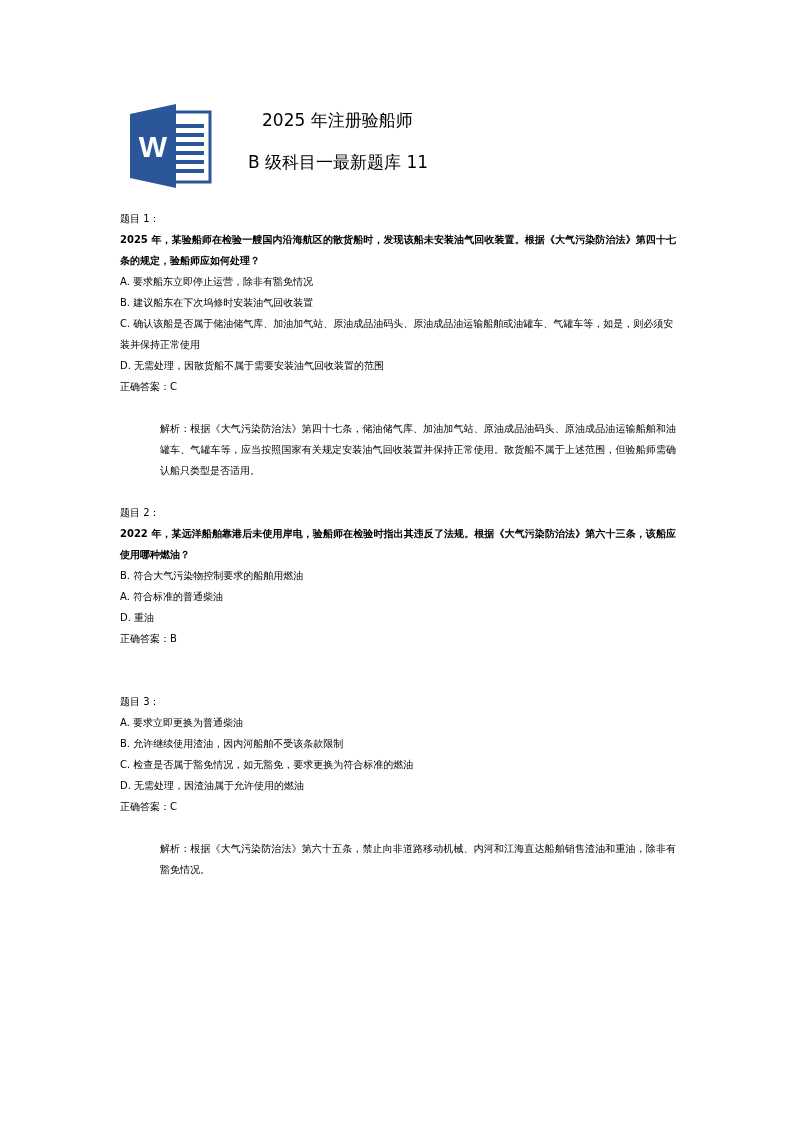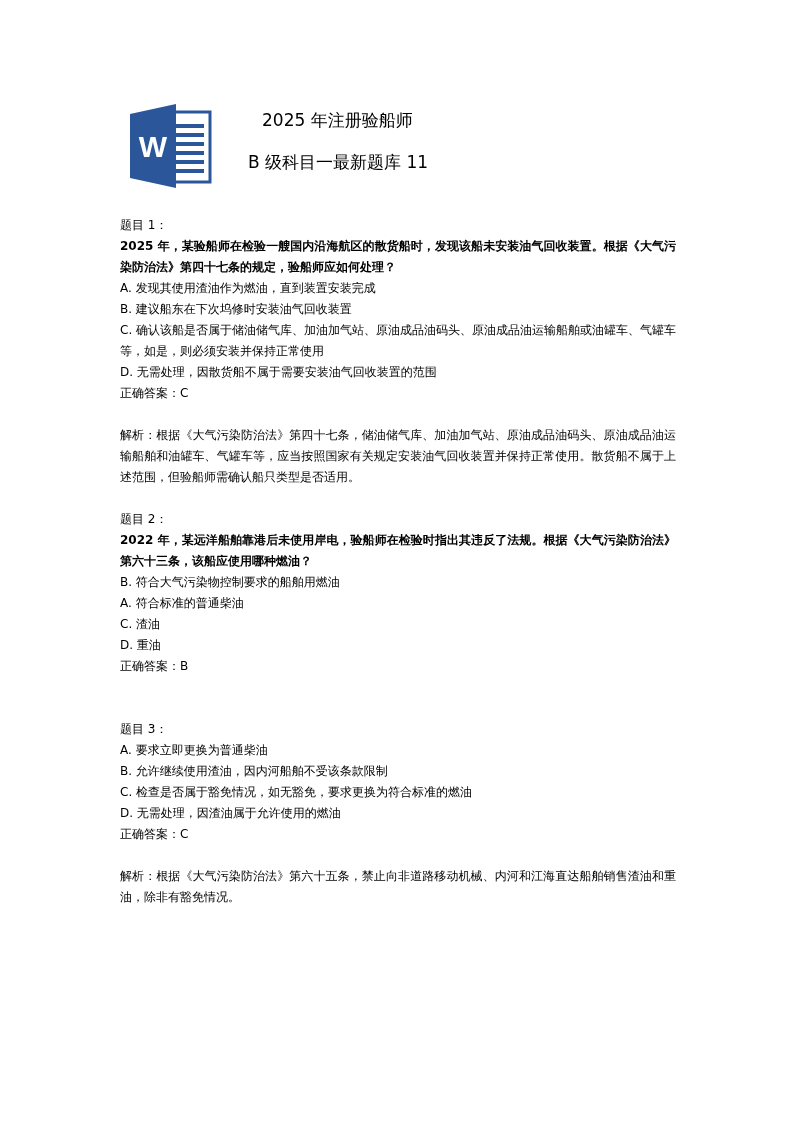--- a/index.html
+++ b/index.html
@@ -2,29 +2,29 @@
 <html><head>
 <meta charset="utf-8">
 <style>
   html, body { margin: 0; padding: 0; background: #ffffff; }
   body { width: 793px; height: 1122px; position: relative; overflow: hidden;
          font-family: "DejaVu Sans", "Liberation Sans", sans-serif; color: #000; }
   .header { position: absolute; left: 130px; top: 104px; width: 560px; height: 90px; }
   .word-icon { position: absolute; left: 0; top: 0; width: 82px; height: 84px; }
   .title1 { position: absolute; left: 132px; top: 4px; font-size: 17px; line-height: 24px; white-space: nowrap; }
   .title2 { position: absolute; left: 118px; top: 46px; font-size: 17px; line-height: 24px; white-space: nowrap; }
-  .content { position: absolute; left: 120px; top: 215px; width: 556px; font-size: 12px; line-height: 21px; }
+  .content { position: absolute; left: 120px; top: 208px; width: 556px; font-size: 10px; line-height: 21px; }
   .q-block { margin: 0; }
   .line { display: block; min-height: 21px; }
   .q-label { }
   .stem { font-weight: bold; text-align: justify; }
   .opt { }
   .answer { }
   .blank { height: 21px; }
-  .explain { text-align: justify; }
+  .explain { text-align: justify; margin-left: 40px; }
 </style>
 </head>
 <body>
 
 <div class="header">
   <svg class="word-icon" viewBox="0 0 82 84" xmlns="http://www.w3.org/2000/svg">
     <rect x="30" y="8" width="50" height="70" fill="#ffffff" stroke="#2b579a" stroke-width="3"></rect>
     <rect x="44" y="20" width="30" height="4" fill="#2b579a"></rect>
     <rect x="44" y="29" width="30" height="4" fill="#2b579a"></rect>
     <rect x="44" y="38" width="30" height="4" fill="#2b579a"></rect>
@@ -36,36 +36,35 @@
   </svg>
   <div class="title1">2025 年注册验船师</div>
   <div class="title2">B 级科目一最新题库 11</div>
 </div>
 
 <div class="content">
 
   <div class="q-block">
     <span class="line q-label">题目 1：</span>
     <span class="line stem">2025 年，某验船师在检验一艘国内沿海航区的散货船时，发现该船未安装油气回收装置。根据《大气污染防治法》第四十七条的规定，验船师应如何处理？</span>
-    <span class="line opt">A. 发现其使用渣油作为燃油，直到装置安装完成</span>
+    <span class="line opt">A. 要求船东立即停止运营，除非有豁免情况</span>
     <span class="line opt">B. 建议船东在下次坞修时安装油气回收装置</span>
     <span class="line opt">C. 确认该船是否属于储油储气库、加油加气站、原油成品油码头、原油成品油运输船舶或油罐车、气罐车等，如是，则必须安装并保持正常使用</span>
     <span class="line opt">D. 无需处理，因散货船不属于需要安装油气回收装置的范围</span>
     <span class="line answer">正确答案：C</span>
     <span class="line blank"></span>
     <span class="line explain">解析：根据《大气污染防治法》第四十七条，储油储气库、加油加气站、原油成品油码头、原油成品油运输船舶和油罐车、气罐车等，应当按照国家有关规定安装油气回收装置并保持正常使用。散货船不属于上述范围，但验船师需确认船只类型是否适用。</span>
     <span class="line blank"></span>
   </div>
 
   <div class="q-block">
     <span class="line q-label">题目 2：</span>
     <span class="line stem">2022 年，某远洋船舶靠港后未使用岸电，验船师在检验时指出其违反了法规。根据《大气污染防治法》第六十三条，该船应使用哪种燃油？</span>
     <span class="line opt">B. 符合大气污染物控制要求的船舶用燃油</span>
     <span class="line opt">A. 符合标准的普通柴油</span>
-    <span class="line opt">C. 渣油</span>
     <span class="line opt">D. 重油</span>
     <span class="line answer">正确答案：B</span>
     <span class="line blank"></span>
     <span class="line blank"></span>
   </div>
 
   <div class="q-block">
     <span class="line q-label">题目 3：</span>
     <span class="line opt">A. 要求立即更换为普通柴油</span>
     <span class="line opt">B. 允许继续使用渣油，因内河船舶不受该条款限制</span>

